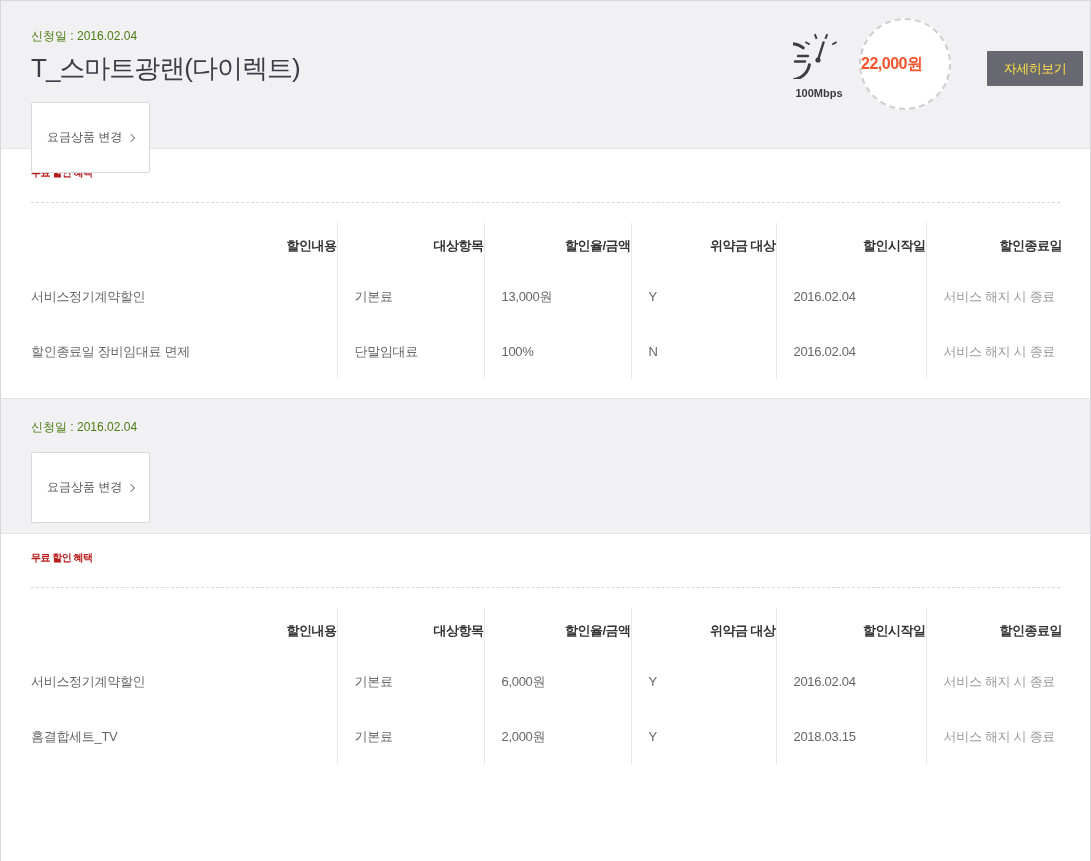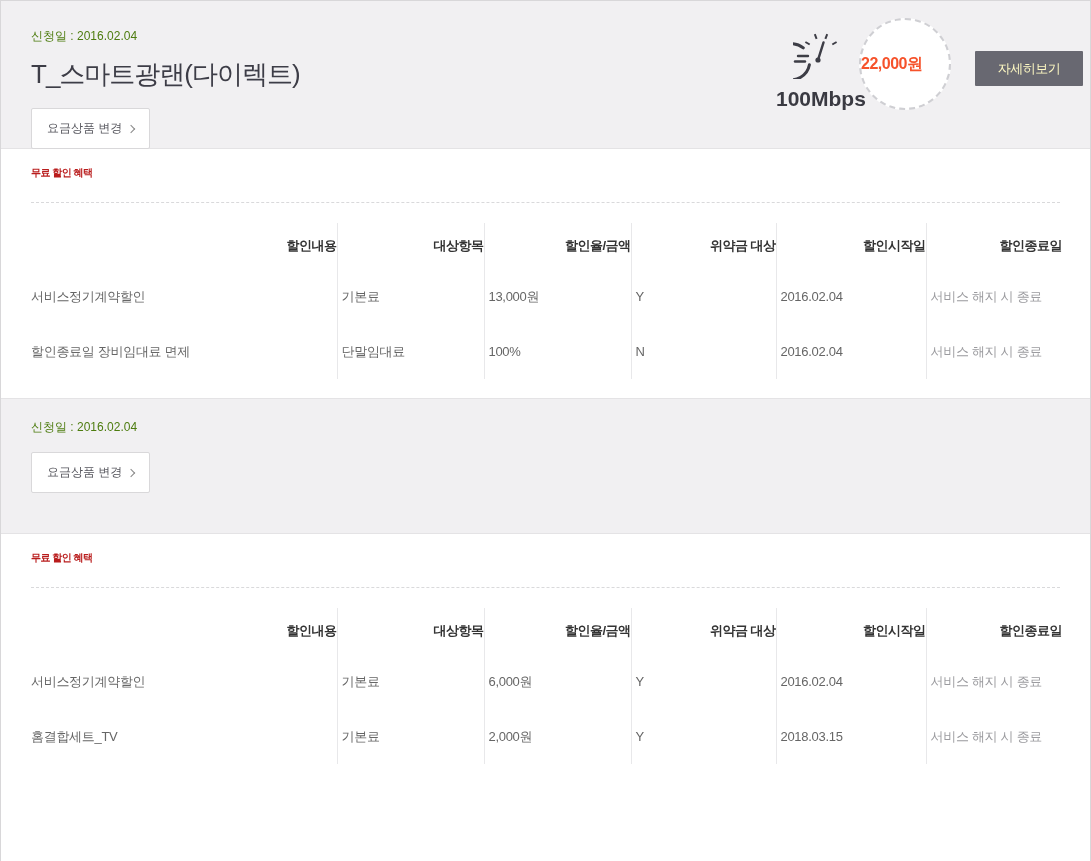--- a/index.html
+++ b/index.html
@@ -16,63 +16,63 @@
   
   .product-band {
     position:relative;
     background:#f1f0f2;
     border-bottom:1px solid #e4e3e5;
     padding:27px 30px 0 30px;
     height:148px;
   }
   .product-band.second { border-top:1px solid #e4e3e5; height:136px; padding-top:20px; }
   .apply-date { font-size:12px; color:#4d7c0f; letter-spacing:0; }
-  .product-title { font-size:26px; font-weight:500; color:#3d3d47; margin-top:12px; letter-spacing:-1px; }
+  .product-title { font-size:26px; font-weight:500; color:#3d3d47; margin-top:6px; letter-spacing:-1px; }
   .product-title.small { font-size:24px; }
   .change-btn {
     display:inline-flex; align-items:center; gap:4px;
     margin-top:16px;
     background:#fff; border:1px solid #d9d8da; border-radius:2px;
     font-size:12px; color:#55555c;
-    padding:11px 15px; cursor:pointer;
+    padding:26px 15px; cursor:pointer;
     font-family:inherit;
   }
   .chev { display:inline-block; width:6px; height:6px; border-top:1px solid #888; border-right:1px solid #888; transform:rotate(45deg); margin-left:2px; }
   
   .speed-box { position:absolute; left:775px; top:26px; width:86px; text-align:center; }
-  .speed-label { font-size:21px; font-weight:bold; color:#3a3a42; margin-top:4px; letter-spacing:0; }
+  .speed-label { font-size:11px; font-weight:bold; color:#3a3a42; margin-top:4px; letter-spacing:0; }
   .price-circle {
     position:absolute; left:858px; top:17px;
     width:92px; height:92px; border-radius:50%;
     background:#fff; border:2px dashed #cfcfd3;
     display:flex; align-items:center; justify-content:flex-start;
   }
   .price-text { font-size:16px; font-weight:bold; color:#f6522b; letter-spacing:-0.5px; }
   .detail-btn {
     position:absolute; right:7px; top:50px;
-    width:108px; height:35px;
-    background:#686871; color:#fef9c3; border:none; border-radius:1px;
+    width:96px; height:35px;
+    background:#686871; color:#fde047; border:none; border-radius:1px;
     font-size:13px; letter-spacing:-0.5px; cursor:pointer;
     font-family:inherit;
   }
   
   .discount-section { padding:16px 30px 0 30px; background:#fff; }
   .section-title { font-size:10px; font-weight:bold; color:#b91c1c; letter-spacing:-0.5px; padding-top:1px; }
   .dashed-sep { border-top:1px dashed #d9d9db; margin-top:22px; }
   table.benefits { width:1031px; border-collapse:collapse; table-layout:fixed; margin-top:20px; }
   col.c1{width:306px;} col.c2{width:147px;} col.c3{width:147px;} col.c4{width:145px;} col.c5{width:150px;} col.c6{width:136px;}
   .benefits th {
     text-align:right; font-size:13px; font-weight:bold; color:#333;
     height:46px; vertical-align:middle; letter-spacing:-0.5px;
   }
   .benefits td {
     font-size:13px; color:#666; height:55px; vertical-align:middle; letter-spacing:-0.3px;
     white-space:nowrap; overflow:hidden;
   }
-  .benefits th + th, .benefits td + td { border-left:1px solid #e8e8ea; padding-left:4px; }
+  .benefits th + th, .benefits td + td { border-left:1px solid #e8e8ea; padding-left:17px; }
   .benefits td.end-col { color:#9b9b9f; }
   .sec2-pad { height:19px; background:#fff; }
 </style>
 </head>
 <body>
 
 <div class="product-band">
   <div class="apply-date">신청일 : 2016.02.04</div>
   <div class="product-title">T_스마트광랜(다이렉트)</div>
   <button class="change-btn">

